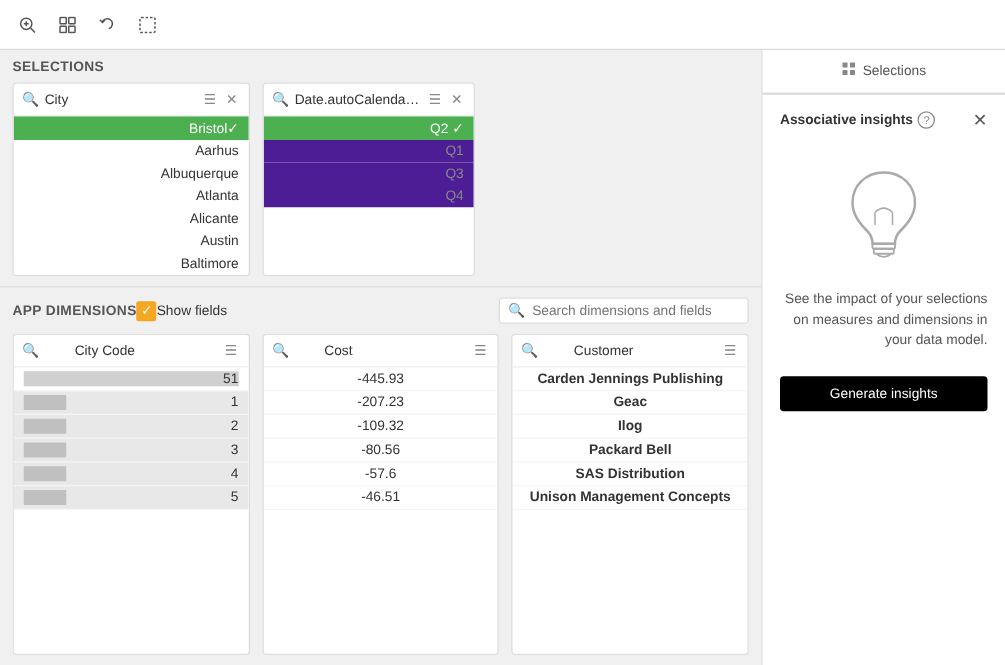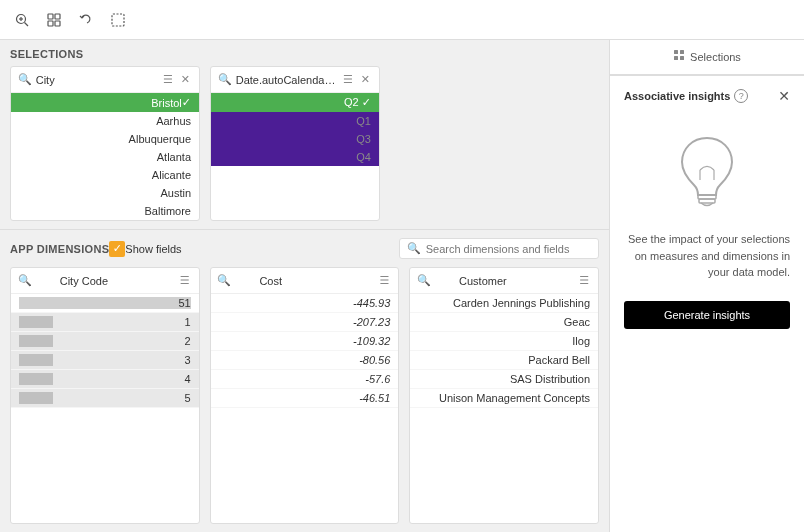--- a/index.html
+++ b/index.html
@@ -226,27 +226,27 @@
       font-size: 11px;
       color: #333;
       display: flex;
       justify-content: flex-end;
       border-bottom: 1px solid #f5f5f5;
     }
     .dim-item-gray {
       background: #e8e8e8;
     }
     .dim-item-text {
-      text-align: right;
+      text-align: center;
       width: 100%;
+      font-weight: bold;
     }
     .dim-item-num {
-      text-align: right;
+      text-align: center;
       width: 100%;
-      font-style: italic;
     }
 
     
     .right-panel {
       width: 195px;
       background: #fff;
       border-left: 1px solid #ddd;
       display: flex;
       flex-direction: column;
       flex-shrink: 0;

